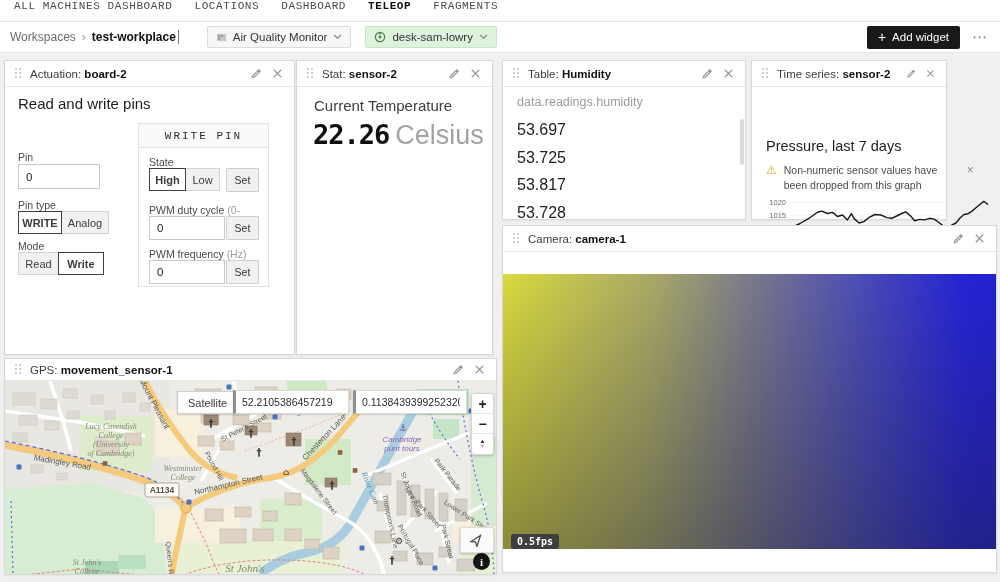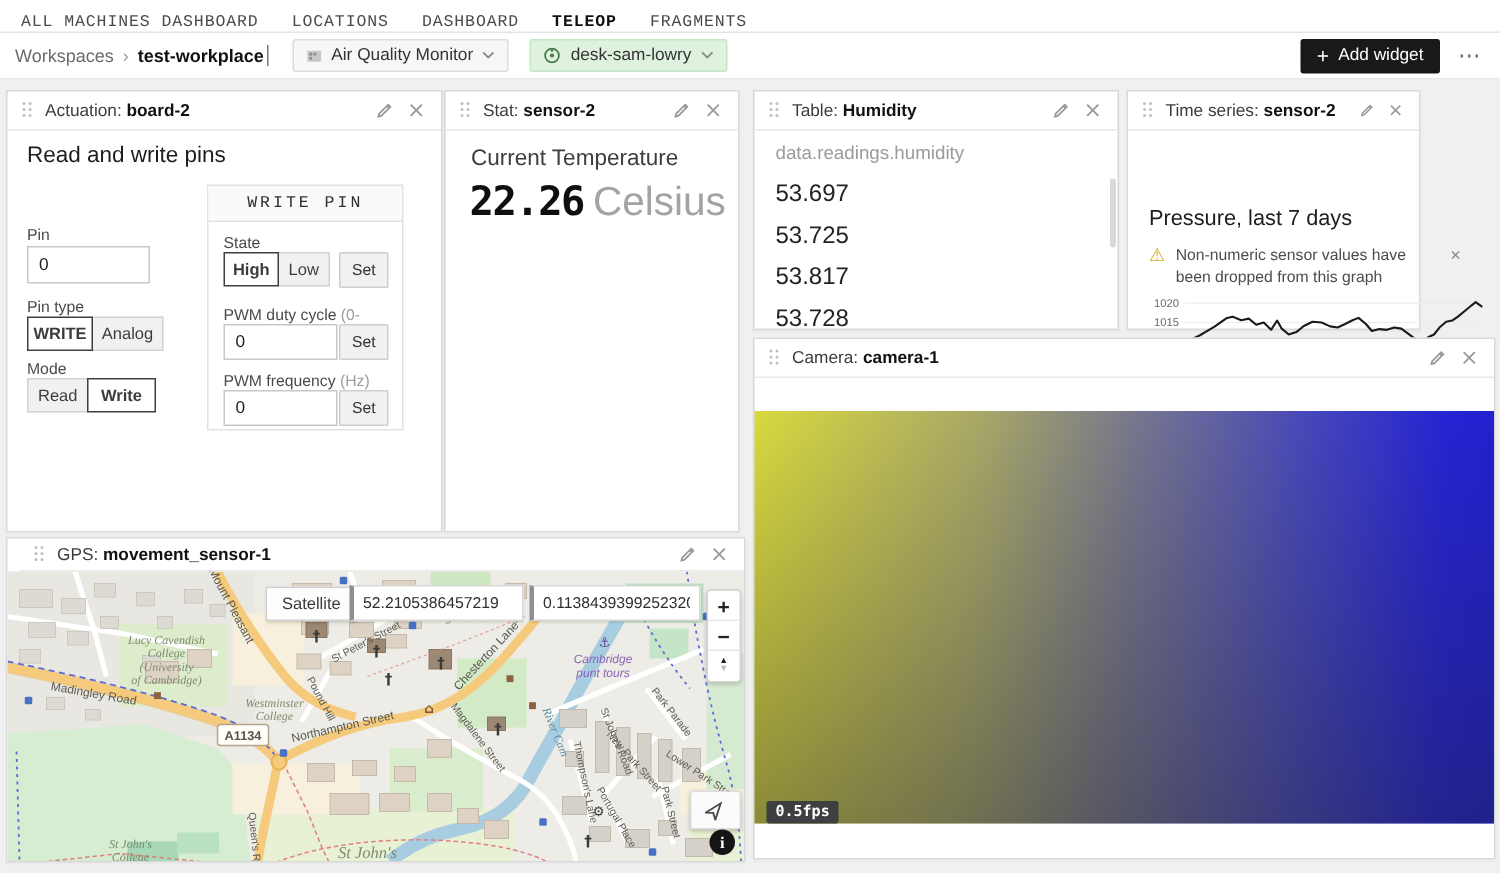--- a/index.html
+++ b/index.html
@@ -2,33 +2,33 @@
 <html><head>
 <meta charset="utf-8">
 <style>
   * { margin:0; padding:0; box-sizing:border-box; }
   html,body { background:#e9e9ea; }
   body { font-family:"Liberation Sans", sans-serif; }
   .page { position:relative; width:1000px; height:582px; background:#f0f0f1; overflow:hidden; }
 
   
   .topnav { position:absolute; left:0; top:0; width:1000px; height:22px; background:#fff;
-    border-bottom:1px solid #e3e3e4; display:flex; align-items:flex-end; gap:22px; padding:0 14px;
+    border-bottom:1px solid #e3e3e4; display:flex; align-items:flex-start; gap:22px; padding:0 14px;
     font-family:"Liberation Mono","DejaVu Sans Mono",monospace; font-size:11px; letter-spacing:.6px; color:#4a4a4a; }
   .topnav .nav-item { cursor:default; white-space:nowrap; }
   .topnav .nav-item.active { color:#111; font-weight:bold; }
 
   
   .toolbar { position:absolute; left:0; top:22px; width:1000px; height:31px; background:#fff;
     border-bottom:1px solid #e6e6e7; display:flex; align-items:center; padding:0 10px; font-size:12px; }
   .crumb-root { color:#6b6b6b; }
   .crumb-sep { color:#9a9a9a; margin:0 6px; }
   .crumb-cur { color:#111; font-weight:bold; border-right:1px solid #777; padding-right:2px; }
   .pill { display:flex; align-items:center; gap:6px; height:22px; padding:0 8px; border:1px solid #dcdcdd;
-    background:#f7f7f7; border-radius:2px; font-size:11.5px; color:#333; margin-left:16px; }
+    background:#f7f7f7; border-radius:2px; font-size:11.5px; color:#333; margin-left:28px; }
   .pill.green { background:#def2de; border-color:#c6e6c6; margin-left:14px; }
   .chev { width:9px; height:6px; }
   .chev path { fill:none; stroke:#8a8a8a; stroke-width:1.4; }
   .spacer { flex:1; }
   .add-widget { display:flex; align-items:center; gap:6px; height:23px; padding:0 11px; background:#19191b;
     color:#fff; font-size:11.5px; border:none; border-radius:2px; cursor:pointer; }
   .add-widget .plus { font-size:14px; line-height:1; }
   .overflow { color:#6d6d6d; font-size:15px; letter-spacing:1px; margin-left:12px; margin-right:2px; cursor:pointer; }
 
   
@@ -40,21 +40,21 @@
   .wtitle b { color:#111; }
   .wspace { flex:1; }
   .wicon { width:13px; height:13px; cursor:pointer; }
   .wicon path, .wicon line { stroke:#98989b; stroke-width:1.3; fill:none; }
 
   #w-actuation { left:4px; top:60px; width:291px; height:295px; }
   #w-stat      { left:296px; top:60px; width:197px; height:295px; }
   #w-table     { left:502px; top:60px; width:244px; height:160px; overflow:hidden; }
   #w-ts        { left:751px; top:60px; width:196px; height:160px; }
   #w-camera    { left:502px; top:225px; width:495px; height:348px; }
-  #w-gps       { left:4px;  top:358px; width:493px; height:217px;padding-left:8px; }
+  #w-gps       { left:4px;  top:358px; width:493px; height:217px; }
 
   .wbody { position:relative; }
 
   
   .sec-title { position:absolute; left:13px; top:8px; font-size:15px; color:#1d1d1f; }
   .flabel { position:absolute; font-size:10.5px; color:#4a4a4c; }
   .flabel .dim { color:#9d9d9f; }
   .tinput { position:absolute; height:25px; border:1px solid #c8c8ca; background:#fff; font-size:11.5px;
     color:#222; padding:0 7px; font-family:"Liberation Sans",sans-serif; }
   .seg { position:absolute; display:flex; height:23px; }

